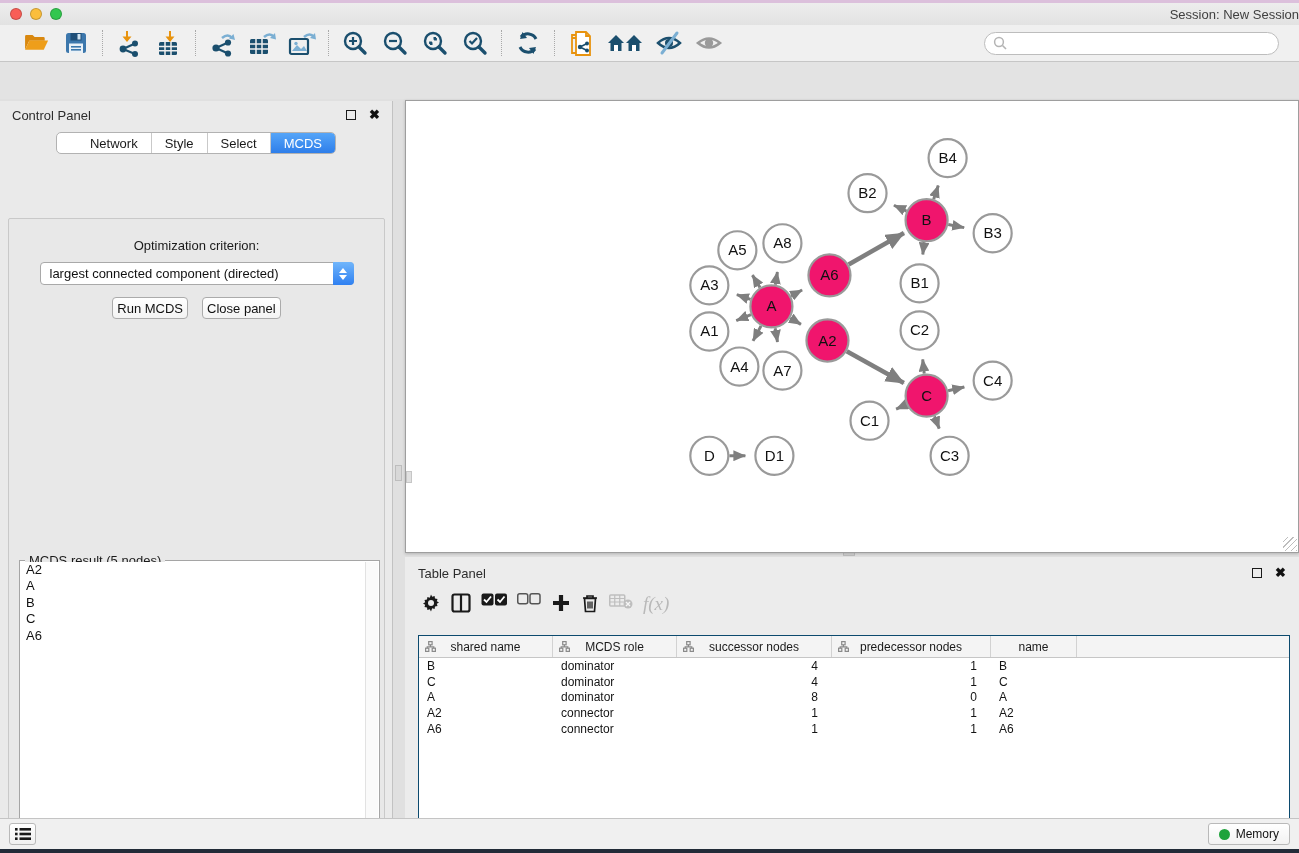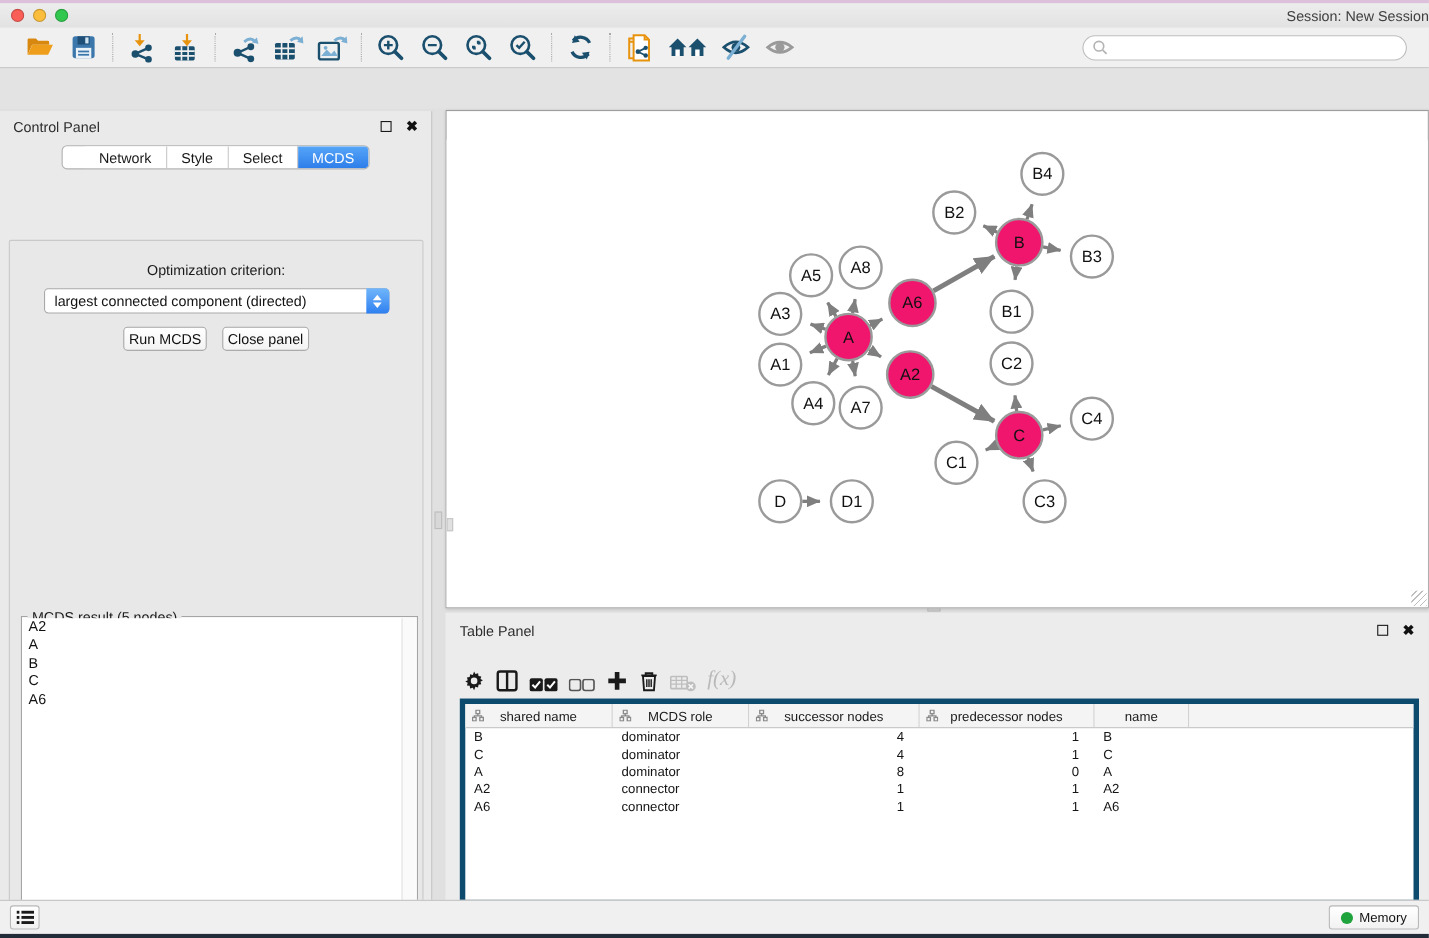--- a/index.html
+++ b/index.html
@@ -68,26 +68,26 @@
   .net-title { position:absolute; left:0; right:0; text-align:center; font-size:13px; color:#333; }
   .net-canvas { position:absolute; left:0; right:0; top:26px; bottom:0; background:#fff; overflow:hidden; }
   .net-canvas svg { position:absolute; inset:0; }
   .canvas-grip { position:absolute; left:0; top:344px; width:6px; height:12px; background:#E0E0E0; border:1px solid #C6C6C6; }
   .corner-grip { position:absolute; right:1px; bottom:1px; width:14px; height:14px;
      background:repeating-linear-gradient(135deg, transparent 0 3px, #BDBDBD 3px 4px); }
 
   
   .table-panel { position:absolute; left:405px; top:458px; right:0; bottom:0; background:#ECECEC; }
   .tp-header { height:26px; display:flex; align-items:center; padding:0 13px; padding-top:6px; }
-  .tp-toolbar { position:absolute; left:16px; top:36px; height:36px; display:flex; align-items:flex-end; gap:10px; }
+  .tp-toolbar { position:absolute; left:16px; top:36px; height:36px; display:flex; align-items:flex-start; gap:10px; }
   .ticon2 { display:flex; align-items:center; justify-content:center; cursor:pointer; }
   .fx { font-family:"Liberation Serif", serif; font-style:italic; font-size:19px; color:#B9B9B9; }
   .disabled { opacity:.55; }
 
-  .tp-table { position:absolute; left:13px; right:9px; top:78px; height:188px; background:#fff; border:5px solid #0c4a6e; overflow:hidden; }
+  .tp-table { position:absolute; left:13px; right:9px; top:78px; height:188px; background:#fff; border:1px solid #0c4a6e; overflow:hidden; }
   .tbl-head { display:flex; height:22px; background:#F4F4F4; border-bottom:1px solid #C6C6C6; }
   .th { position:relative; display:flex; align-items:center; justify-content:center; font-size:12px; color:#1a1a1a; border-right:1px solid #D2D2D2; }
   .th .tree-ic { position:absolute; left:6px; top:5px; }
   .tbl-body { }
   .tr { display:flex; height:15.8px; align-items:center; }
   .td { font-size:12px; color:#141414; white-space:nowrap; overflow:hidden; }
   .td.al { text-align:left; padding-left:8px; }
   .td.ar { text-align:right; padding-right:14px; }
 
   .tp-tabs { position:absolute; left:0; right:0; top:268px; display:flex; justify-content:center; }

